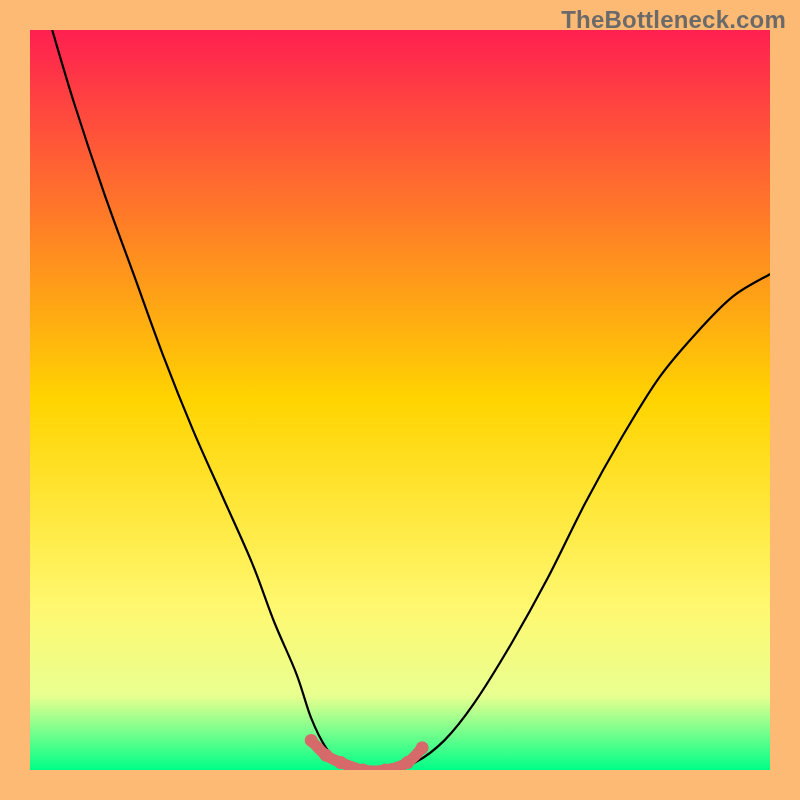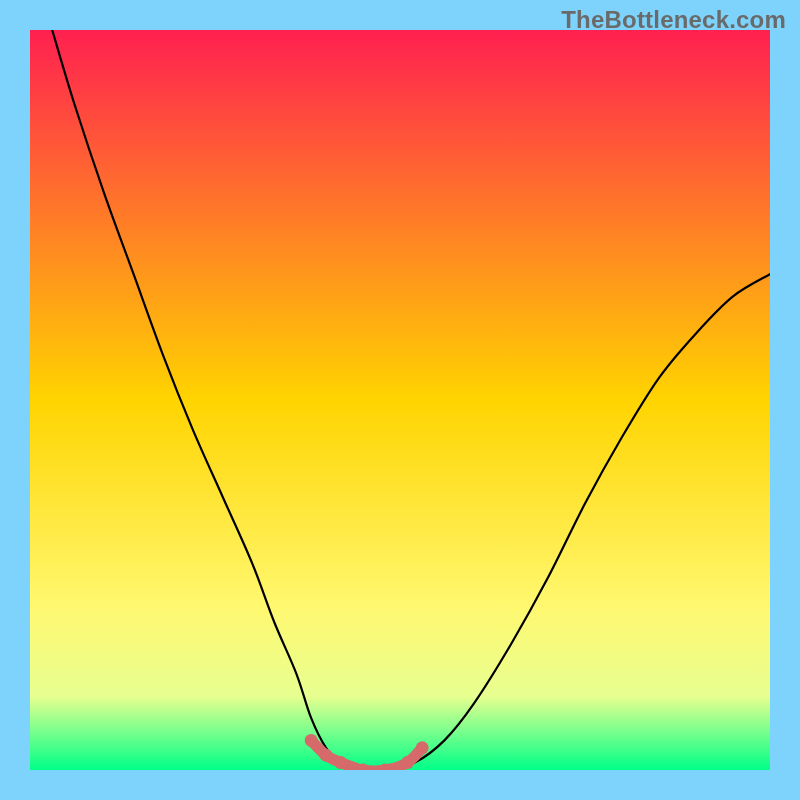--- a/index.html
+++ b/index.html
@@ -1,17 +1,17 @@
 <!DOCTYPE html>
 <html><head>
 <meta charset="utf-8">
 <style>
 * { margin: 0; padding: 0; box-sizing: border-box; }
 html, body { width: 800px; height: 800px; background: #000; overflow: hidden; }
-.frame { position: relative; width: 800px; height: 800px; background: #7dd3fc; }
+.frame { position: relative; width: 800px; height: 800px; background: #fdba74; }
 .plot-area { position: absolute; left: 30px; top: 30px; width: 740px; height: 740px; }
 .watermark { position: absolute; top: 6px; right: 14px; font-family: Arial, Helvetica, sans-serif; font-size: 24px; font-weight: 600; color: #6a6a6a; letter-spacing: 0.2px; }
 svg { display: block; }
 </style>
 </head>
 <body>
 
 <div class="frame">
 
   <div class="watermark">TheBottleneck.com</div>

